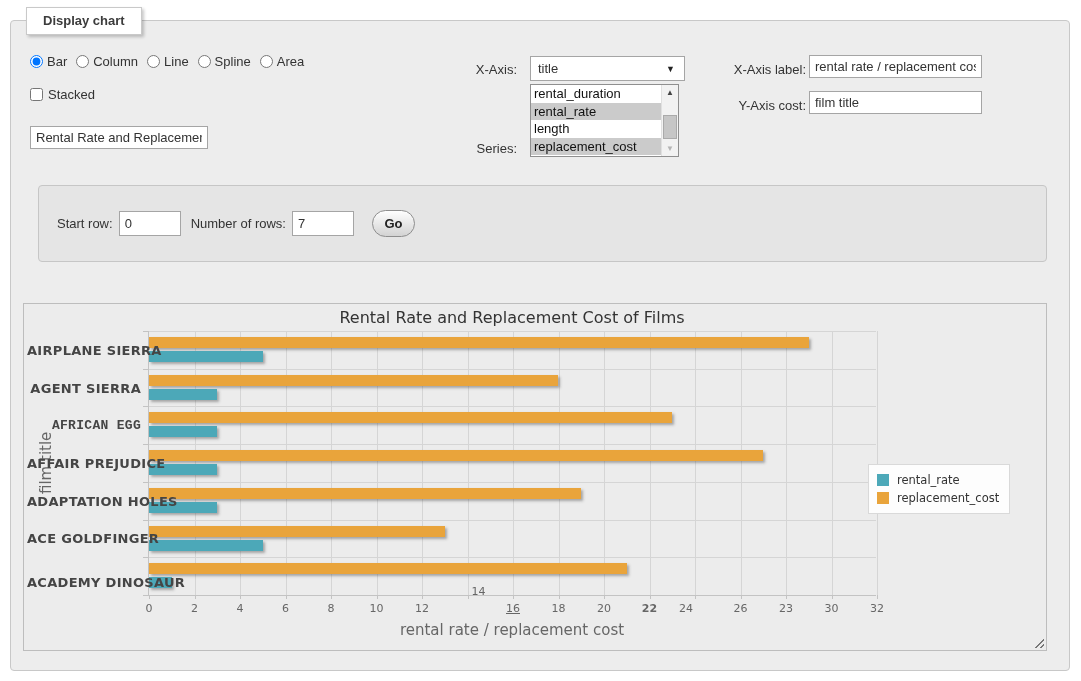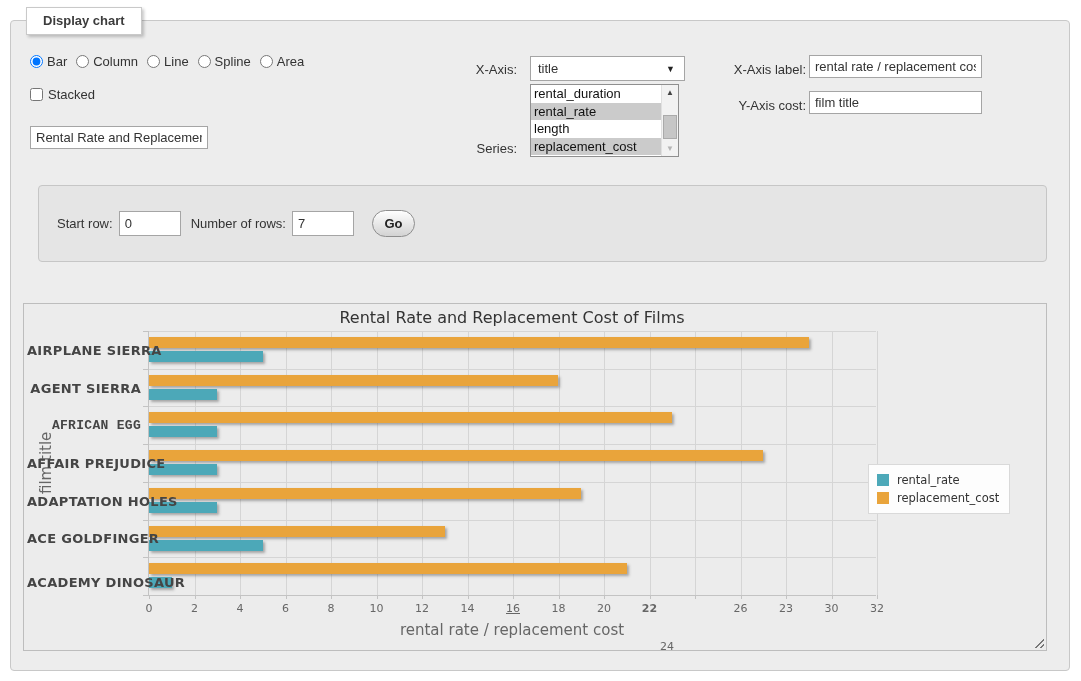--- a/index.html
+++ b/index.html
@@ -214,36 +214,36 @@
         <div class="tick-x" style="left: 182px; top: 264px;"></div>
         <div class="xtick-label" style="left: 164px; top: 271px;">8</div>
         <div class="gl-v" style="left: 227.5px;"></div>
         <div class="tick-x" style="left: 227.5px; top: 264px;"></div>
         <div class="xtick-label" style="left: 209.5px; top: 271px;">10</div>
         <div class="gl-v" style="left: 273px;"></div>
         <div class="tick-x" style="left: 273px; top: 264px;"></div>
         <div class="xtick-label" style="left: 255px; top: 271px;">12</div>
         <div class="gl-v" style="left: 318.5px;"></div>
         <div class="tick-x" style="left: 318.5px; top: 264px;"></div>
-        <div class="xtick-label" style="left: 300.5px; top: 271px;">14</div>
+        <div class="xtick-label" style="left: 300.5px; top: 254px; text-align: right;">14</div>
         <div class="gl-v" style="left: 364px;"></div>
         <div class="tick-x" style="left: 364px; top: 264px;"></div>
         <div class="xtick-label" style="left: 346px; top: 271px; text-decoration: underline;">16</div>
         <div class="gl-v" style="left: 409.5px;"></div>
         <div class="tick-x" style="left: 409.5px; top: 264px;"></div>
         <div class="xtick-label" style="left: 391.5px; top: 271px;">18</div>
         <div class="gl-v" style="left: 455px;"></div>
         <div class="tick-x" style="left: 455px; top: 264px;"></div>
         <div class="xtick-label" style="left: 437px; top: 271px;">20</div>
         <div class="gl-v" style="left: 500.5px;"></div>
         <div class="tick-x" style="left: 500.5px; top: 264px;"></div>
         <div class="xtick-label" style="left: 482.5px; top: 271px; font-weight: bold;">22</div>
         <div class="gl-v" style="left: 546px;"></div>
         <div class="tick-x" style="left: 546px; top: 264px;"></div>
-        <div class="xtick-label" style="left: 500px; top: 271px; margin-top: 38px;">24</div>
+        <div class="xtick-label" style="left: 519px; top: 271px;">24</div>
         <div class="gl-v" style="left: 591.5px;"></div>
         <div class="tick-x" style="left: 591.5px; top: 264px;"></div>
         <div class="xtick-label" style="left: 573.5px; top: 271px;">26</div>
         <div class="gl-v" style="left: 637px;"></div>
         <div class="tick-x" style="left: 637px; top: 264px;"></div>
         <div class="xtick-label" style="left: 619px; top: 271px;">23</div>
         <div class="gl-v" style="left: 682.5px;"></div>
         <div class="tick-x" style="left: 682.5px; top: 264px;"></div>
         <div class="xtick-label" style="left: 664.5px; top: 271px;">30</div>
         <div class="gl-v" style="left: 728px;"></div>

